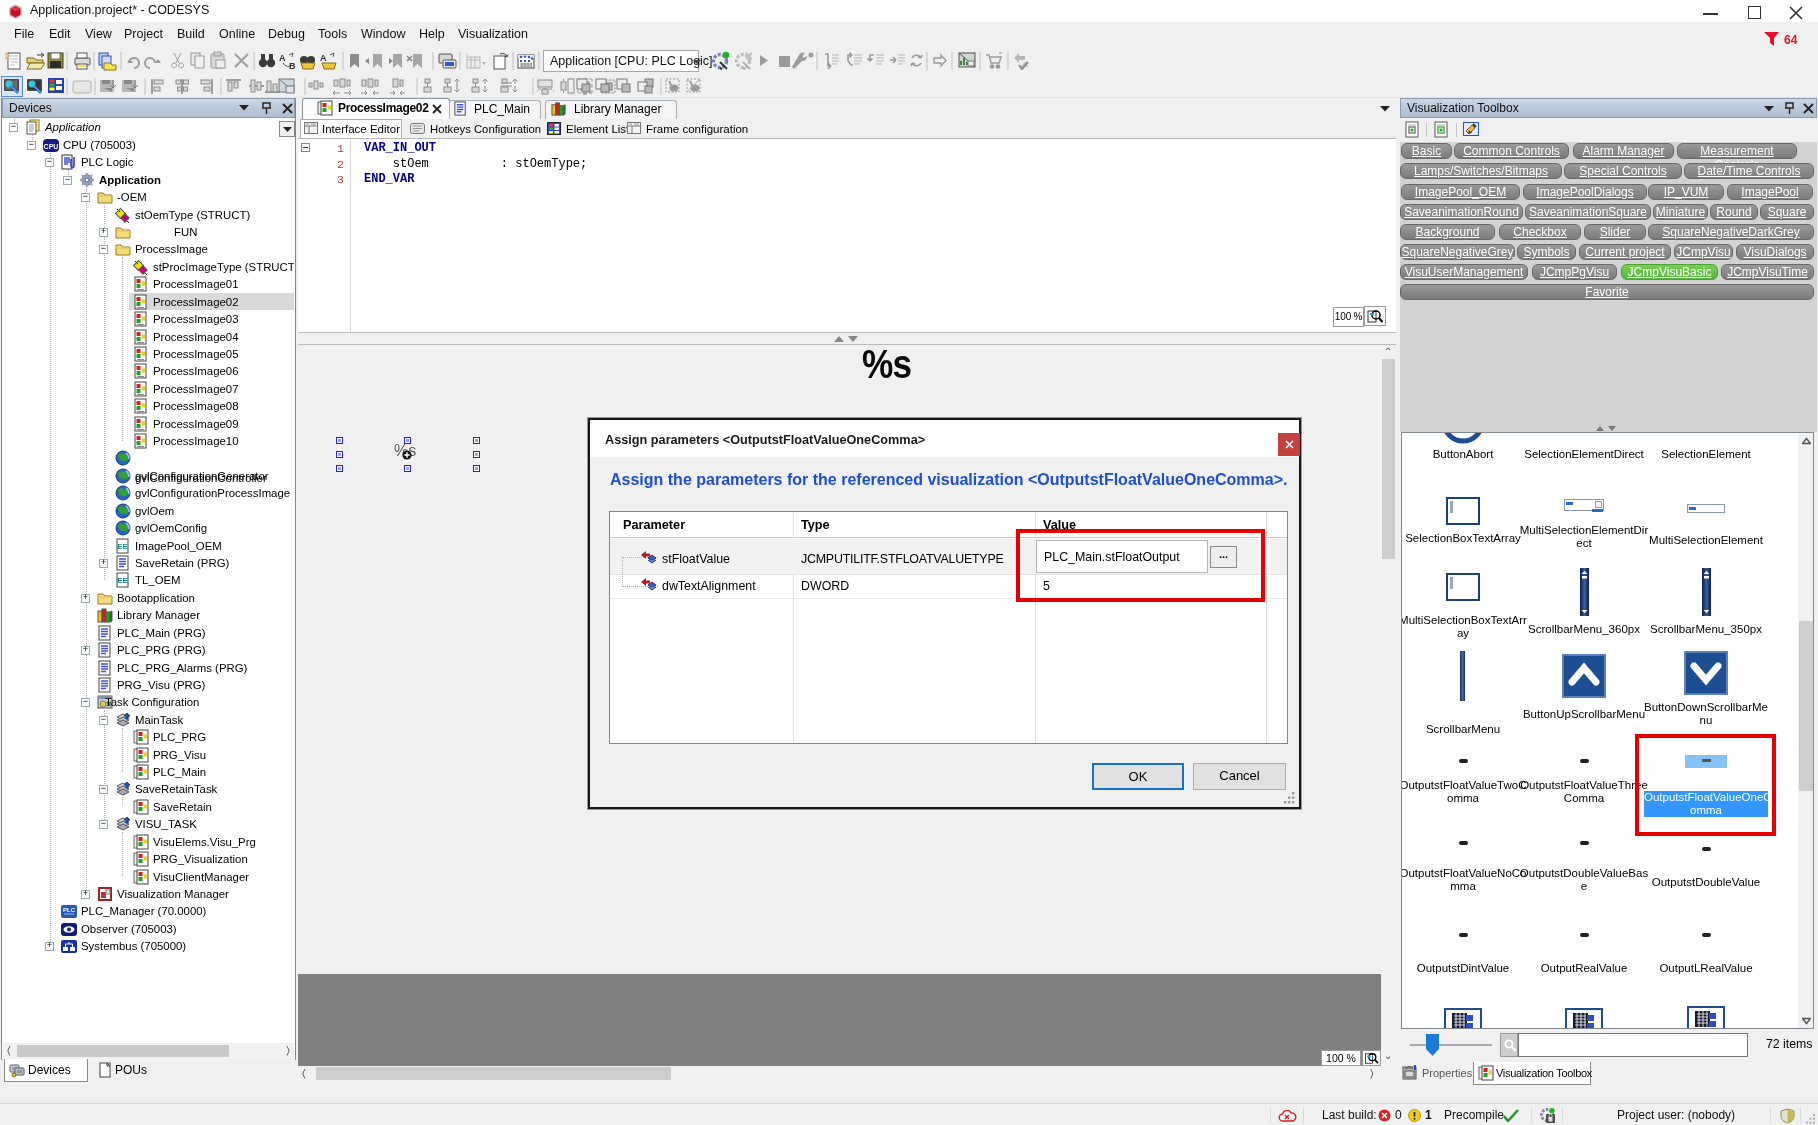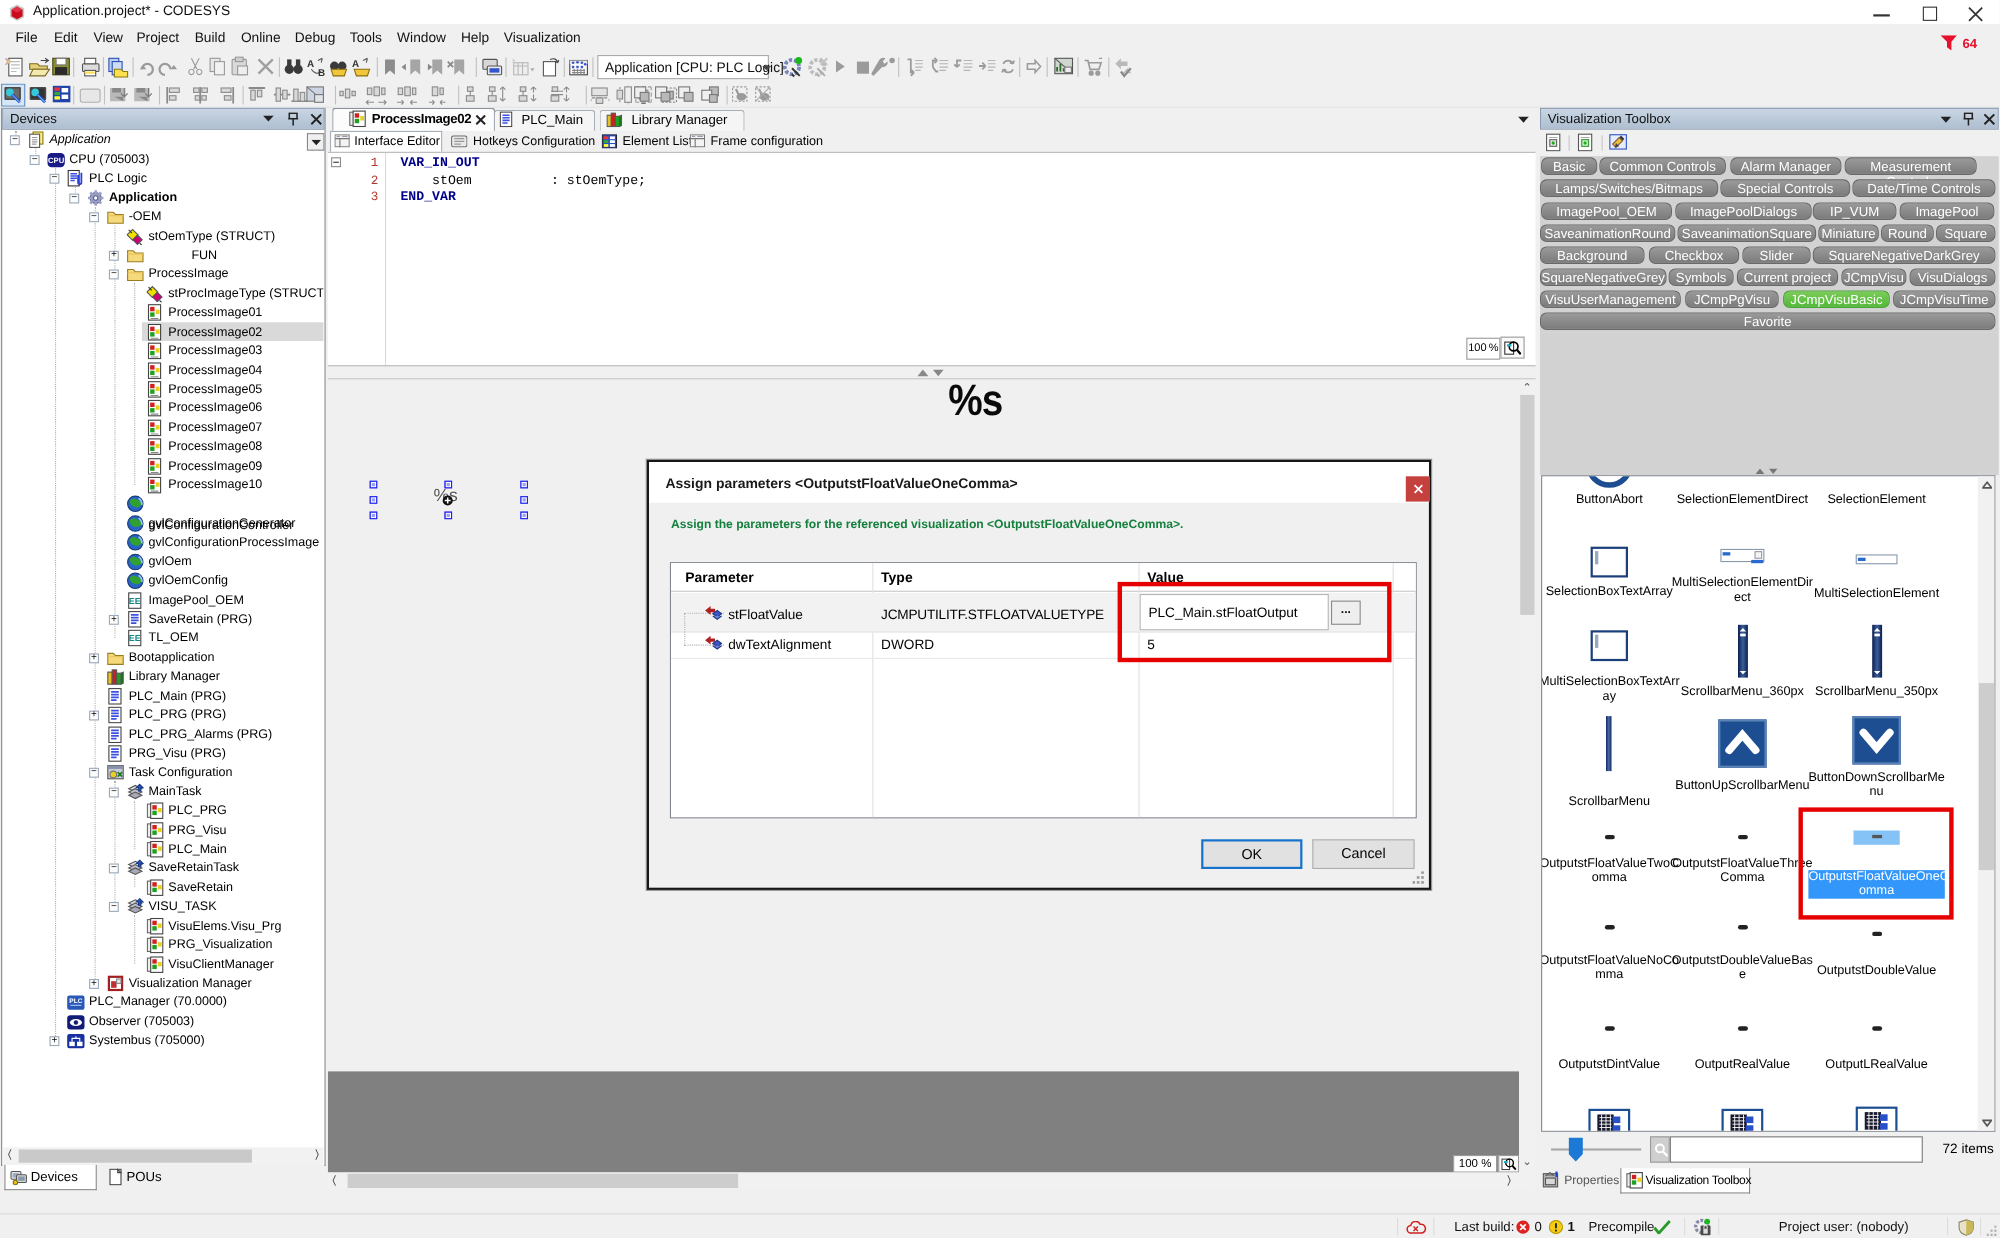--- a/index.html
+++ b/index.html
@@ -20,21 +20,21 @@
 
 .phead { position:absolute; height:20px; background:linear-gradient(#c9d5e3,#aebfd1); border:1px solid #8a9cb2; font-size:12px; color:#101010; line-height:19px; padding-left:6px; }
 #leftpanel { left:1px; top:98px; width:295px; height:962px; background:#fff; border:1px solid #828790; border-top:none; }
 #rightpanel { left:1400px; top:98px; width:417px; height:987px; }
 
 .trow { position:absolute; height:17px; white-space:nowrap; font-size:11.4px; }
 .exp { position:absolute; top:4px; width:9px; height:9px; background:#fdfdfd; border:1px solid #9aa8b8; color:#000; font-size:9px; line-height:7px; text-align:center; font-family:"Liberation Mono",monospace; }
 .ticon { position:absolute; top:0px; width:16px; height:16px; }
 .tlabel { position:absolute; top:2px; }
 
-.cat { position:absolute; height:16px; background:linear-gradient(#9a9a9a,#7b7b7b); border:1px solid #686868; border-radius:6px; color:#fff; font-size:12px; text-align:center; line-height:14px; }
+.cat { position:absolute; height:16px; background:linear-gradient(#9a9a9a,#7b7b7b); border:1px solid #686868; border-radius:6px; color:#fff; font-size:12px; text-align:center; line-height:14px;text-decoration:underline; }
 .catg { background:linear-gradient(#7ccc57,#52b83a); border-color:#49a335; }
 
 .item { position:absolute; width:132px; text-align:center; font-size:11.5px; line-height:13px; color:#000; }
 
 #statusbar { left:0; top:1103px; width:1818px; height:22px; background:#f0f0f0; border-top:1px solid #d7d7d7; }
 .sbtext { position:absolute; top:4px; font-size:12px; color:#111; }
 
 #dialog { z-index:20; left:588px; top:418px; width:713px; height:391px; background:#f0f0f0; border:2px solid #171717; box-shadow:0 0 0 1px #9a9a9a; }
 .btn { position:absolute; height:27px; background:#e1e1e1; border:1px solid #adadad; text-align:center; font-size:13px; line-height:24px; }
 .redbox { position:absolute; border:4px solid #e60000; z-index:30; }
@@ -805,21 +805,21 @@
           <svg class="ticon" style="left:94px" width="16" height="16" viewBox="0 0 16 16">
             <use href="#i-prg"></use>
           </svg>
           <span class="tlabel" style="left:114px;">PRG_Visu (PRG)</span>
         </div>
       <div class="trow" style="top:575px">
           <div class="exp" style="left:78px">−</div>
           <svg class="ticon" style="left:94px" width="16" height="16" viewBox="0 0 16 16">
             <use href="#i-tcfg"></use>
           </svg>
-          <span class="tlabel" style="left:114px;text-align:center;">Task Configuration</span>
+          <span class="tlabel" style="left:102px;text-align:center;">Task Configuration</span>
         </div>
       <div class="trow" style="top:593px">
           <div class="exp" style="left:96px">−</div>
           <svg class="ticon" style="left:112px" width="16" height="16" viewBox="0 0 16 16">
             <use href="#i-task"></use>
           </svg>
           <span class="tlabel" style="left:132px;">MainTask</span>
         </div>
       <div class="trow" style="top:610px">
           <svg class="ticon" style="left:130px" width="16" height="16" viewBox="0 0 16 16">
@@ -922,21 +922,21 @@
     </div>
   </div>
   <div id="dialog" class="abs">
     <div class="abs" style="left:0;top:0;width:709px;height:37px;background:#fff"></div>
     <span class="abs" style="left:15px;top:13px;font-size:12.7px;font-weight:bold;color:#1a1a1a">Assign parameters &lt;OutputstFloatValueOneComma&gt;</span>
     <div class="abs" style="left:688px;top:13px;width:22px;height:23px;background:#c5413e">
       <svg class="abs" style="left:6.5px;top:7px" width="9" height="9" viewBox="0 0 9 9">
           <path d="M1 1 l7 7 M8 1 l-7 7" stroke="#fff" stroke-width="1.6"></path>
         </svg>
     </div>
-    <span class="abs" style="left:20px;top:51px;font-size:11px;font-weight:bold;color:#15803d">Assign the parameters for the referenced visualization &lt;OutputstFloatValueOneComma&gt;.</span>
+    <span class="abs" style="left:20px;top:51px;font-size:16px;font-weight:bold;color:#1d4ed8">Assign the parameters for the referenced visualization &lt;OutputstFloatValueOneComma&gt;.</span>
     <div class="abs" style="left:19px;top:91px;width:679px;height:233px;background:#fff;border:1px solid #828790">
       <div class="abs" style="left:0;top:0;width:677px;height:26px;background:#fff;border-bottom:1px solid #c8c8c8"></div>
       <div class="abs" style="left:183px;top:0;width:1px;height:231px;background:#e0e0e0"></div>
       <div class="abs" style="left:425px;top:0;width:1px;height:231px;background:#e0e0e0"></div>
       <div class="abs" style="left:656px;top:0;width:1px;height:231px;background:#e0e0e0"></div>
       <span class="abs" style="left:13px;top:6px;font-size:12.7px;font-weight:bold">Parameter</span>
       <span class="abs" style="left:191px;top:6px;font-size:12.7px;font-weight:bold">Type</span>
       <span class="abs" style="left:433px;top:6px;font-size:12.7px;font-weight:bold">Value</span>
       <div class="abs" style="left:0;top:27px;width:677px;height:36px;background:#f2f2f2;border-bottom:1px solid #e4e4e4"></div>
       <div class="abs" style="left:0;top:63px;width:677px;height:24px;border-bottom:1px solid #e8e8e8"></div>

